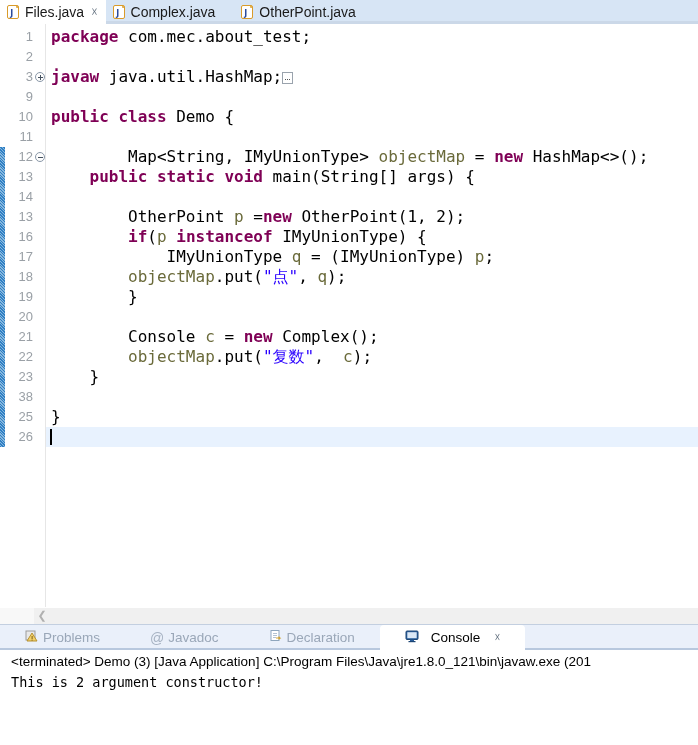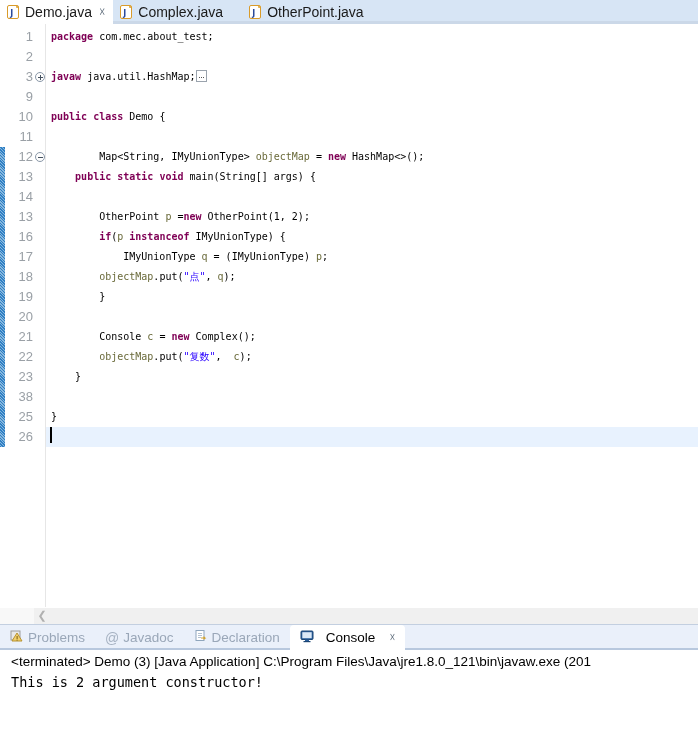--- a/index.html
+++ b/index.html
@@ -172,21 +172,21 @@
     background: #ffffff;
     padding-top: 3px;
     padding-left: 5px;
     box-sizing: border-box;
     overflow: hidden;
   }
   .code-line {
     height: 20px;
     line-height: 20px;
     font-family: "DejaVu Sans Mono", monospace;
-    font-size: 10px;
+    font-size: 16px;
     white-space: pre;
     color: #000000;
     position: relative;
   }
   .code-line.current {
     background: #e8f2fe;
     margin-left: -5px;
     padding-left: 5px;
   }
   .caret {
@@ -271,21 +271,21 @@
     content: "";
     position: absolute;
     left: 0; right: 0; bottom: 0;
     height: 2px;
     background: #b8c8de;
   }
   .vtab {
     display: flex;
     align-items: center;
     gap: 4px;
-    padding: 0 10px;
+    padding: 0 25px;
     font-size: 13.5px;
     color: #9aa7b8;
     white-space: nowrap;
     position: relative;
   }
   .vtab.active {
     background: #ffffff;
     color: #000000;
     border-top-left-radius: 4px;
     border-top-right-radius: 4px;
@@ -333,21 +333,21 @@
   <div class="editor-tabbar">
 
     <div class="etab active">
       <span class="javaicon">
         <svg width="13" height="14" viewBox="0 0 13 14">
           <rect x="0.5" y="0.5" width="11" height="13" rx="1.5" fill="#fff" stroke="#d99b2a"></rect>
           <path d="M9.5 0.5 L11.5 2.5 L9.5 2.5 Z" fill="#f0c468" stroke="#d99b2a" stroke-width="0.7"></path>
           <text x="3.2" y="10.5" font-family="DejaVu Sans, sans-serif" font-size="8" font-weight="bold" fill="#2b4a9b">J</text>
         </svg>
       </span>
-      <span class="tab-label">Demo.java</span>
+      <span class="tab-label">Files.java</span>
       <span class="close-x">☓</span>
     </div>
 
     <div class="etab inactive">
       <span class="javaicon">
         <svg width="13" height="14" viewBox="0 0 13 14">
           <rect x="0.5" y="0.5" width="11" height="13" rx="1.5" fill="#fff" stroke="#d99b2a"></rect>
           <path d="M9.5 0.5 L11.5 2.5 L9.5 2.5 Z" fill="#f0c468" stroke="#d99b2a" stroke-width="0.7"></path>
           <text x="3.2" y="10.5" font-family="DejaVu Sans, sans-serif" font-size="8" font-weight="bold" fill="#2b4a9b">J</text>
         </svg>

